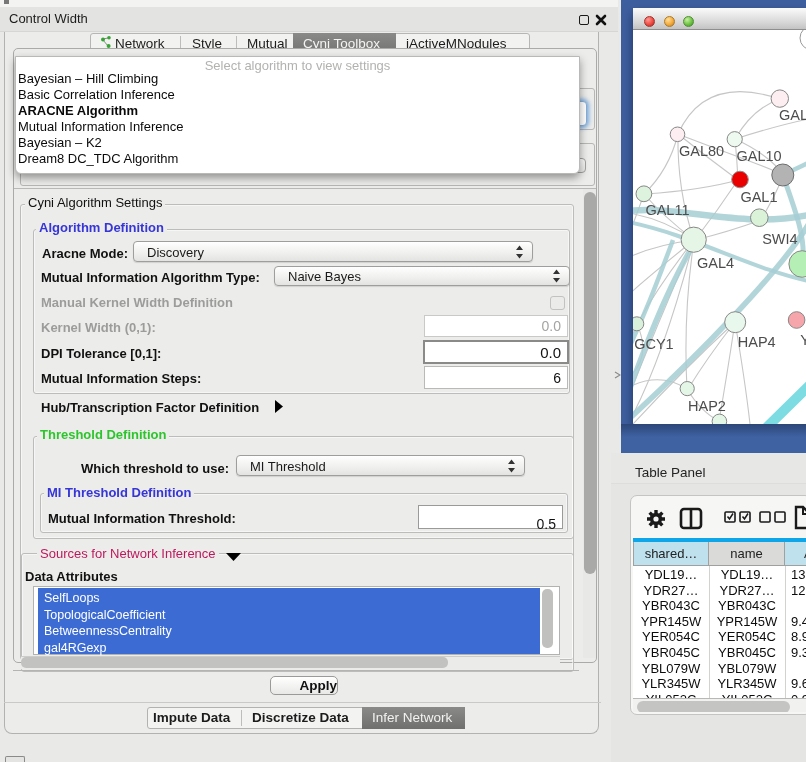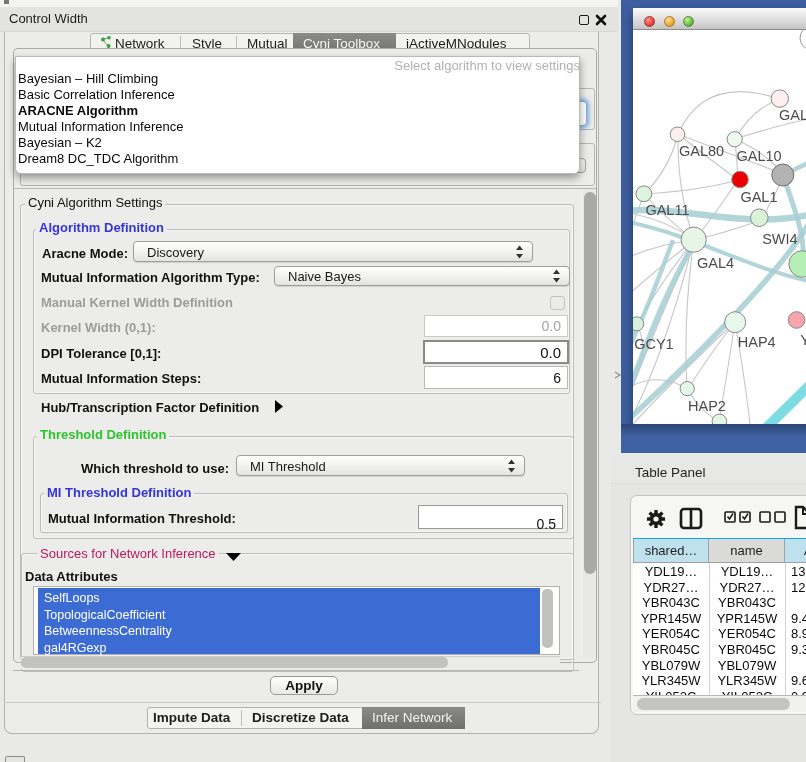--- a/index.html
+++ b/index.html
@@ -113,21 +113,21 @@
 <div class="abs" style="left:33px;top:586px;width:527px;height:69px;background:#fff;border:1px solid #b2b2b0"></div>
 <div class="abs" style="left:38px;top:588px;width:502px;height:66px;background:#3c6bd4"></div>
 <div class="abs" style="left:44px;top:590px;font-size:12.5px;color:#fff;line-height:16.6px">SelfLoops<br>TopologicalCoefficient<br>BetweennessCentrality<br>gal4RGexp</div>
 <div class="abs" style="left:542px;top:589px;width:11px;height:59px;background:#c0c0be;border-radius:5px"></div>
 
 <div class="abs" style="left:21px;top:656px;width:539px;height:13px;background:#ebebe9;border-top:1px solid #ccccca"></div>
 <div class="abs" style="left:21px;top:657px;width:427px;height:11px;background:#c2c2c0;border-radius:5px"></div>
 
 <div class="abs" style="left:13px;top:670px;width:566px;height:1px;background:#b4b4b2"></div>
 
-<div class="abs" style="left:270px;top:676px;width:68px;height:19px;background:linear-gradient(#ffffff,#e8e8e6);border:1px solid #9a9a98;border-radius:5px;text-align:center;font-size:13.5px;font-weight:bold;color:#111;padding-top:1px">Apply</div>
+<div class="abs" style="left:270px;top:676px;width:68px;height:19px;background:linear-gradient(#ffffff,#e8e8e6);border:1px solid #9a9a98;border-radius:5px;text-align:right;font-size:13.5px;font-weight:bold;color:#111;padding-top:1px">Apply</div>
 
 <div class="abs" style="left:4px;top:702px;width:597px;height:1px;background:#c9c9c7"></div>
 <div class="abs" style="left:147px;top:707px;width:318px;height:22px;background:#f3f3f1;border:1px solid #b2b2b0;border-radius:3px"></div>
 <div class="abs" style="left:241px;top:710px;width:1px;height:16px;background:#bdbdbb"></div>
 <div class="abs" style="left:362px;top:707px;width:103px;height:22px;background:linear-gradient(#8a8a88,#6f6f6d)"></div>
 <div class="abs" style="left:153px;top:710px;font-size:13.5px;font-weight:bold;color:#1c1c1c">Impute Data</div>
 <div class="abs" style="left:252px;top:710px;font-size:13.5px;font-weight:bold;color:#1c1c1c">Discretize Data</div>
 <div class="abs" style="left:372px;top:710px;font-size:13.5px;color:#f2f2f0">Infer Network</div>
 
 <div class="abs" style="left:5px;top:756px;width:20px;height:6px;background:#e4e4e2;border:1px solid #8a8a88;border-bottom:none;border-radius:2px 2px 0 0"></div>
@@ -250,29 +250,29 @@
       <g fill="none" stroke="#1a1a1a" stroke-width="1.6">
         <rect x="1" y="1" width="10" height="10" rx="1"></rect>
         <rect x="16" y="1" width="10" height="10" rx="1"></rect>
       </g>
     </svg>
 <svg class="abs" style="left:794px;top:505px" width="12" height="25" viewBox="0 0 12 25">
       <path d="M2 2 L9 2 L16 9 L16 23 L2 23 Z" fill="none" stroke="#1a1a1a" stroke-width="2.4"></path>
       <path d="M9 2 L9 9 L16 9" fill="none" stroke="#1a1a1a" stroke-width="2"></path>
     </svg>
 
-<div class="abs" style="left:633px;top:538px;width:173px;height:174px;background:#fff;border-top:1px solid #0ea5e9;overflow:hidden">
+<div class="abs" style="left:633px;top:538px;width:173px;height:174px;background:#fff;border-top:4px solid #0ea5e9;overflow:hidden">
  <div class="abs" style="left:0;top:0;width:76px;height:24px;background:#bfe0ed;border:1px solid #a0a09e;border-top:none;text-align:center;font-size:13px;color:#222;padding-top:4px">shared…</div>
  <div class="abs" style="left:76px;top:0;width:76px;height:24px;background:#dadad8;border-bottom:1px solid #a0a09e;border-right:1px solid #a0a09e;text-align:center;font-size:13px;color:#222;padding-top:4px">name</div>
  <div class="abs" style="left:152px;top:0;width:30px;height:24px;background:#bfe0ed;border-bottom:1px solid #a0a09e;font-size:13px;color:#222;padding-top:4px;padding-left:19px">A</div>
  <div class="abs" style="left:76px;top:24px;width:1px;height:150px;background:#d2d2d0"></div>
  <div class="abs" style="left:152px;top:24px;width:1px;height:150px;background:#d2d2d0"></div>
  <div class="abs" style="left:0;top:25px;width:76px;text-align:center;font-size:13px;color:#0c0c0c;line-height:15.6px">YDL19…<br>YDR27…<br>YBR043C<br>YPR145W<br>YER054C<br>YBR045C<br>YBL079W<br>YLR345W<br>YIL052C</div>
  <div class="abs" style="left:76px;top:25px;width:76px;text-align:center;font-size:13px;color:#0c0c0c;line-height:15.6px">YDL19…<br>YDR27…<br>YBR043C<br>YPR145W<br>YER054C<br>YBR045C<br>YBL079W<br>YLR345W<br>YIL052C</div>
  <div class="abs" style="left:158px;top:25px;width:30px;font-size:13px;color:#0c0c0c;line-height:15.6px">13…<br>12…<br>&nbsp;<br>9.4<br>8.9<br>9.3<br>&nbsp;<br>9.6<br>0.9</div>
  <div class="abs" style="left:0;top:156px;width:173px;height:18px;background:#f1f1ef;border-top:1px solid #b8b8b6"></div>
  <div class="abs" style="left:4px;top:159px;width:153px;height:12px;background:#c4c4c2;border-radius:6px"></div>
 </div>
 
 <div class="abs" style="left:15px;top:56px;width:565px;height:118px;background:#fff;border:1px solid #b9b9b7;border-radius:0 0 6px 6px;box-shadow:0 4px 9px rgba(0,0,0,.38)"></div>
-<div class="abs" style="left:15px;top:58px;width:565px;text-align:right;font-size:13px;color:#b2b2b0">Select algorithm to view settings</div>
+<div class="abs" style="left:15px;top:58px;width:565px;text-align:center;font-size:13px;color:#b2b2b0">Select algorithm to view settings</div>
 <div class="abs" style="left:18px;top:71px;width:420px;font-size:13px;color:#0a0a0a;line-height:16.1px;white-space:nowrap">Bayesian – Hill Climbing<br>Basic Correlation Inference<br><b>ARACNE Algorithm</b><br>Mutual Information Inference<br>Bayesian – K2<br>Dream8 DC_TDC Algorithm</div>
 
 </rect>
 </body></html>

